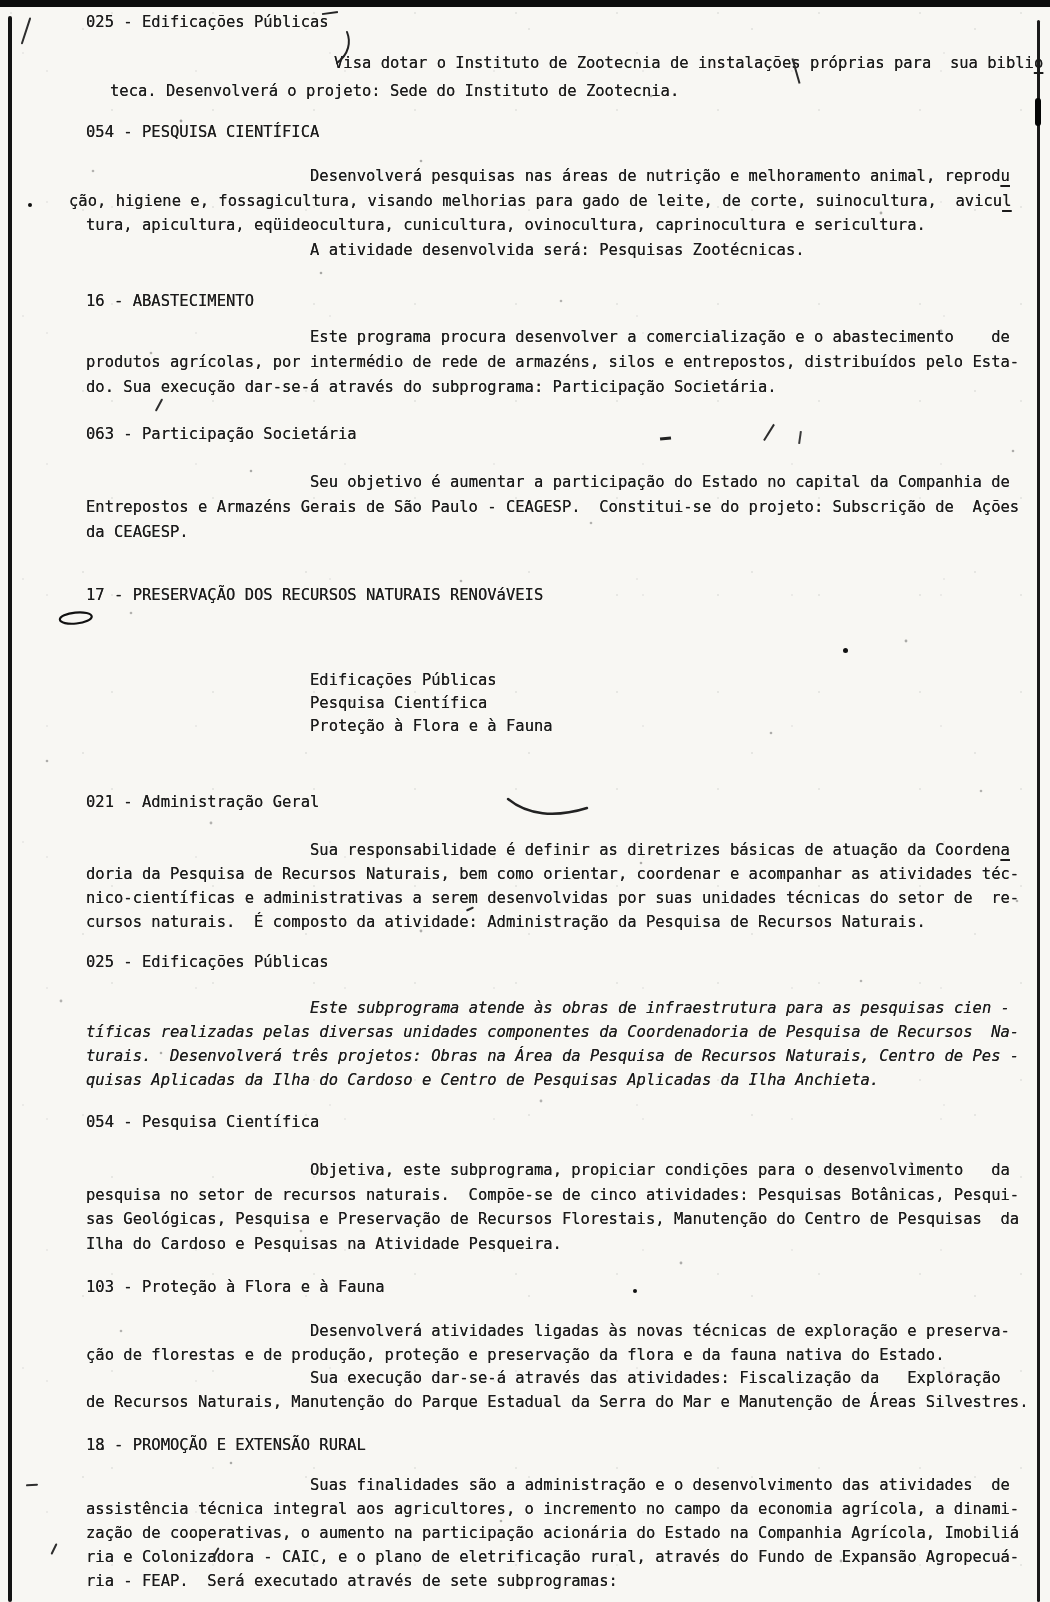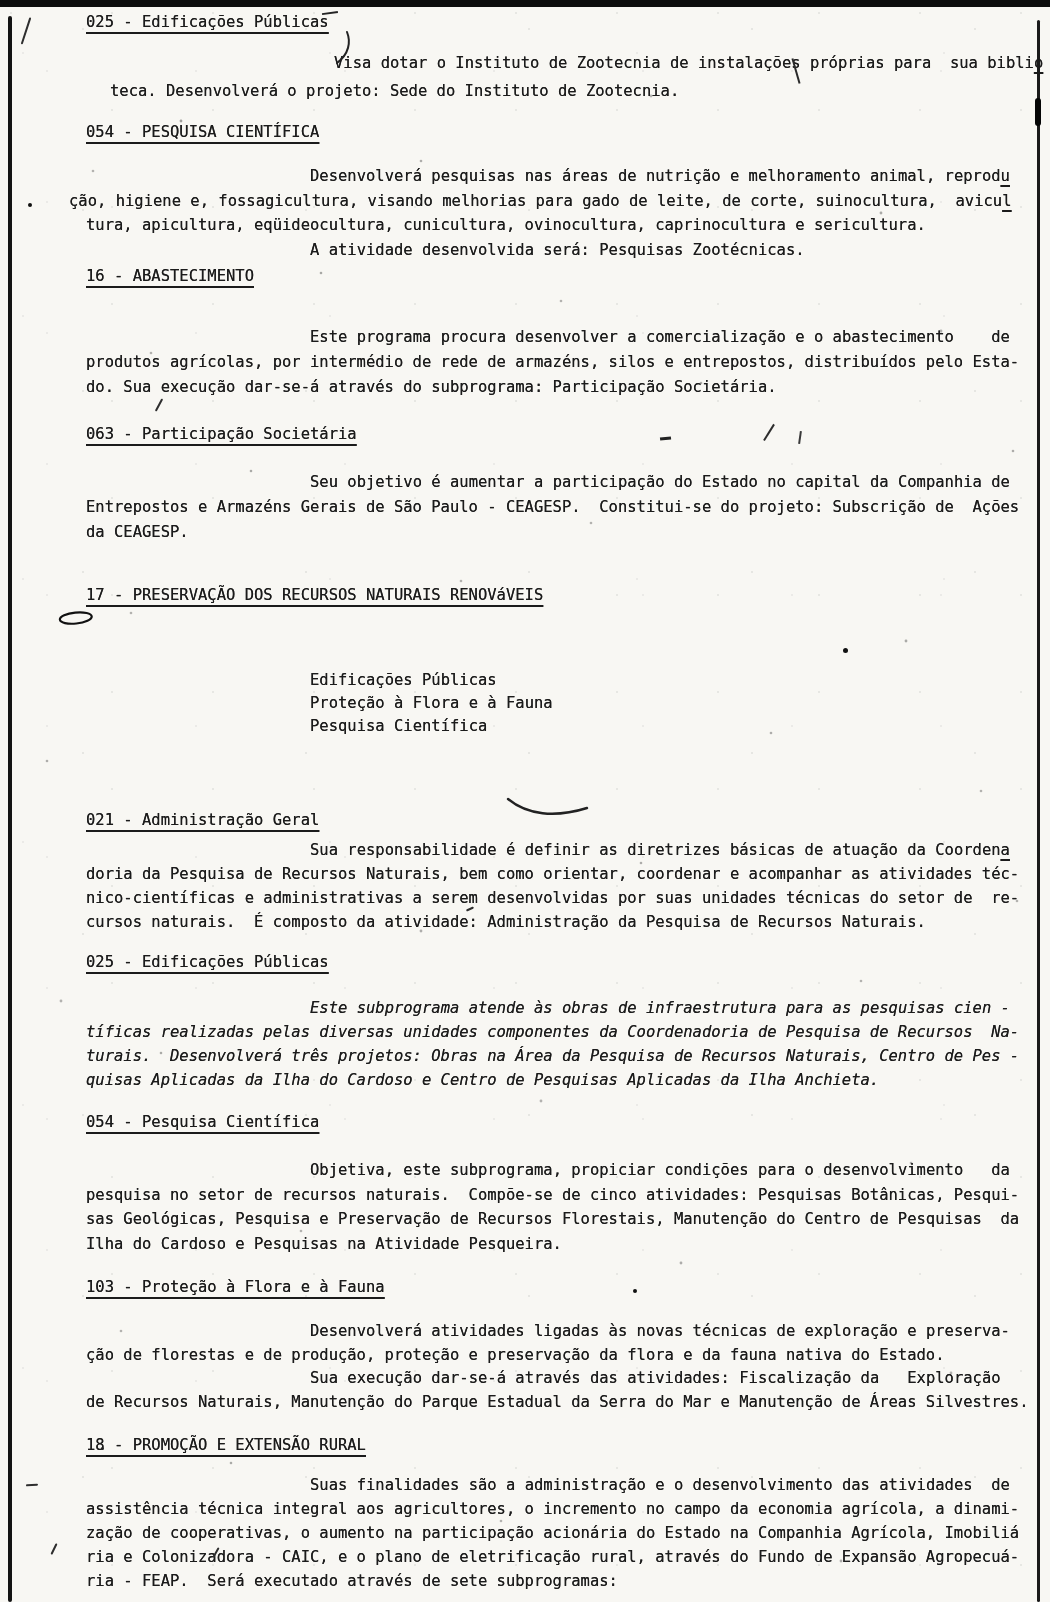--- a/index.html
+++ b/index.html
@@ -21,46 +21,45 @@
     background-size:101px 97px,149px 131px,223px 181px,307px 263px;
   }
   .page{position:absolute;inset:0;}
   .blk{
     position:absolute;left:86px;width:948px;
     font-size:15.5px;line-height:24px;
     text-shadow:0 0 .35px rgba(25,25,25,.85);
     white-space:pre;
   }
   .hd .hd-text{
-    text-decoration:underline;
     text-underline-offset:5px;
     text-decoration-thickness:1.7px;
     text-align:center;
   }
   .line{white-space:pre;}
   .line.ind{padding-left:224px;}
   .line.hang{margin-left:-17px;}
   .ulc{
     text-decoration:underline;
     text-underline-offset:3.5px;
     text-decoration-thickness:1.6px;
   }
   
   #blk0{top:10px;}
   #blk1{top:50px;line-height:27.5px;margin-left:24px;}
   #blk2{top:120px;}
   #blk3{top:164px;line-height:24.5px;}
-  #blk4{top:264px;}
+  #blk4{top:289px;}
   #blk5{top:325px;line-height:25px;}
   #blk6{top:422px;}
   #blk7{top:470px;line-height:25px;}
   #blk8{top:583px;}
   #blk9{top:605px;line-height:25px;}
   #blk10{top:669px;line-height:23.2px;}
-  #blk11{top:790px;margin-top:18px;}
+  #blk11{top:790px;}
   #blk12{top:838px;line-height:24px;}
   #blk13{top:950px;}
   #blk14{top:996px;line-height:24px;font-style:italic;}
   #blk15{top:1110px;}
   #blk16{top:1158px;line-height:24.7px;}
   #blk17{top:1275px;}
   #blk18{top:1320px;line-height:23.5px;}
   #blk19{top:1433px;}
   #blk20{top:1473px;line-height:24px;}
 
@@ -122,21 +121,21 @@
       <div class="blk hd" id="blk0"><span class="hd-text">025 - Edificações Públicas</span></div>
       <div class="blk para" id="blk1"><div class="line ind"><span>Visa dotar o Instituto de Zootecnia de instalações próprias para  sua bibli</span><span class="ulc">o</span></div><div class="line"><span>teca. Desenvolverá o projeto: Sede do Instituto de Zootecnia.</span></div></div>
       <div class="blk hd" id="blk2"><span class="hd-text">054 - PESQUISA CIENTÍFICA</span></div>
       <div class="blk para" id="blk3"><div class="line ind"><span>Desenvolverá pesquisas nas áreas de nutrição e melhoramento animal, reprod</span><span class="ulc">u</span></div><div class="line hang"><span>ção, higiene e, fossagicultura, visando melhorias para gado de leite, de corte, suinocultura,  avicu</span><span class="ulc">l</span></div><div class="line"><span>tura, apicultura, eqüideocultura, cunicultura, ovinocultura, caprinocultura e sericultura.</span></div><div class="line ind"><span>A atividade desenvolvida será: Pesquisas Zootécnicas.</span></div></div>
       <div class="blk hd" id="blk4"><span class="hd-text">16 - ABASTECIMENTO</span></div>
       <div class="blk para" id="blk5"><div class="line ind"><span>Este programa procura desenvolver a comercialização e o abastecimento    de</span></div><div class="line"><span>produtos agrícolas, por intermédio de rede de armazéns, silos e entrepostos, distribuídos pelo Esta-</span></div><div class="line"><span>do. Sua execução dar-se-á através do subprograma: Participação Societária.</span></div></div>
       <div class="blk hd" id="blk6"><span class="hd-text">063 - Participação Societária</span></div>
       <div class="blk para" id="blk7"><div class="line ind"><span>Seu objetivo é aumentar a participação do Estado no capital da Companhia de</span></div><div class="line"><span>Entrepostos e Armazéns Gerais de São Paulo - CEAGESP.  Constitui-se do projeto: Subscrição de  Ações</span></div><div class="line"><span>da CEAGESP.</span></div></div>
       <div class="blk hd" id="blk8"><span class="hd-text">17 - PRESERVAÇÃO DOS RECURSOS NATURAIS RENOVáVEIS</span></div>
       <div class="blk para" id="blk9"></div>
-      <div class="blk para" id="blk10"><div class="line ind"><span>Edificações Públicas</span></div><div class="line ind"><span>Proteção à Flora e à Fauna</span></div><div class="line ind"><span>Pesquisa Científica</span></div></div>
+      <div class="blk para" id="blk10"><div class="line ind"><span>Edificações Públicas</span></div><div class="line ind"><span>Pesquisa Científica</span></div><div class="line ind"><span>Proteção à Flora e à Fauna</span></div></div>
       <div class="blk hd" id="blk11"><span class="hd-text">021 - Administração Geral</span></div>
       <div class="blk para" id="blk12"><div class="line ind"><span>Sua responsabilidade é definir as diretrizes básicas de atuação da Coorden</span><span class="ulc">a</span></div><div class="line"><span>doria da Pesquisa de Recursos Naturais, bem como orientar, coordenar e acompanhar as atividades téc-</span></div><div class="line"><span>nico-científicas e administrativas a serem desenvolvidas por suas unidades técnicas do setor de  re-</span></div><div class="line"><span>cursos naturais.  É composto da atividade: Administração da Pesquisa de Recursos Naturais.</span></div></div>
       <div class="blk hd" id="blk13"><span class="hd-text">025 - Edificações Públicas</span></div>
       <div class="blk para" id="blk14"><div class="line ind"><span>Este subprograma atende às obras de infraestrutura para as pesquisas cien -</span></div><div class="line"><span>tíficas realizadas pelas diversas unidades componentes da Coordenadoria de Pesquisa de Recursos  Na-</span></div><div class="line"><span>turais.  Desenvolverá três projetos: Obras na Área da Pesquisa de Recursos Naturais, Centro de Pes -</span></div><div class="line"><span>quisas Aplicadas da Ilha do Cardoso e Centro de Pesquisas Aplicadas da Ilha Anchieta.</span></div></div>
       <div class="blk hd" id="blk15"><span class="hd-text">054 - Pesquisa Científica</span></div>
       <div class="blk para" id="blk16"><div class="line ind"><span>Objetiva, este subprograma, propiciar condições para o desenvolvimento   da</span></div><div class="line"><span>pesquisa no setor de recursos naturais.  Compõe-se de cinco atividades: Pesquisas Botânicas, Pesqui-</span></div><div class="line"><span>sas Geológicas, Pesquisa e Preservação de Recursos Florestais, Manutenção do Centro de Pesquisas  da</span></div><div class="line"><span>Ilha do Cardoso e Pesquisas na Atividade Pesqueira.</span></div></div>
       <div class="blk hd" id="blk17"><span class="hd-text">103 - Proteção à Flora e à Fauna</span></div>
       <div class="blk para" id="blk18"><div class="line ind"><span>Desenvolverá atividades ligadas às novas técnicas de exploração e preserva-</span></div><div class="line"><span>ção de florestas e de produção, proteção e preservação da flora e da fauna nativa do Estado.</span></div><div class="line ind"><span>Sua execução dar-se-á através das atividades: Fiscalização da   Exploração</span></div><div class="line"><span>de Recursos Naturais, Manutenção do Parque Estadual da Serra do Mar e Manutenção de Áreas Silvestres.</span></div></div>
       <div class="blk hd" id="blk19"><span class="hd-text">18 - PROMOÇÃO E EXTENSÃO RURAL</span></div>
       <div class="blk para" id="blk20"><div class="line ind"><span>Suas finalidades são a administração e o desenvolvimento das atividades  de</span></div><div class="line"><span>assistência técnica integral aos agricultores, o incremento no campo da economia agrícola, a dinami-</span></div><div class="line"><span>zação de cooperativas, o aumento na participação acionária do Estado na Companhia Agrícola, Imobiliá</span></div><div class="line"><span>ria e Colonizadora - CAIC, e o plano de eletrificação rural, através do Fundo de Expansão Agropecuá-</span></div><div class="line"><span>ria - FEAP.  Será executado através de sete subprogramas:</span></div></div>

